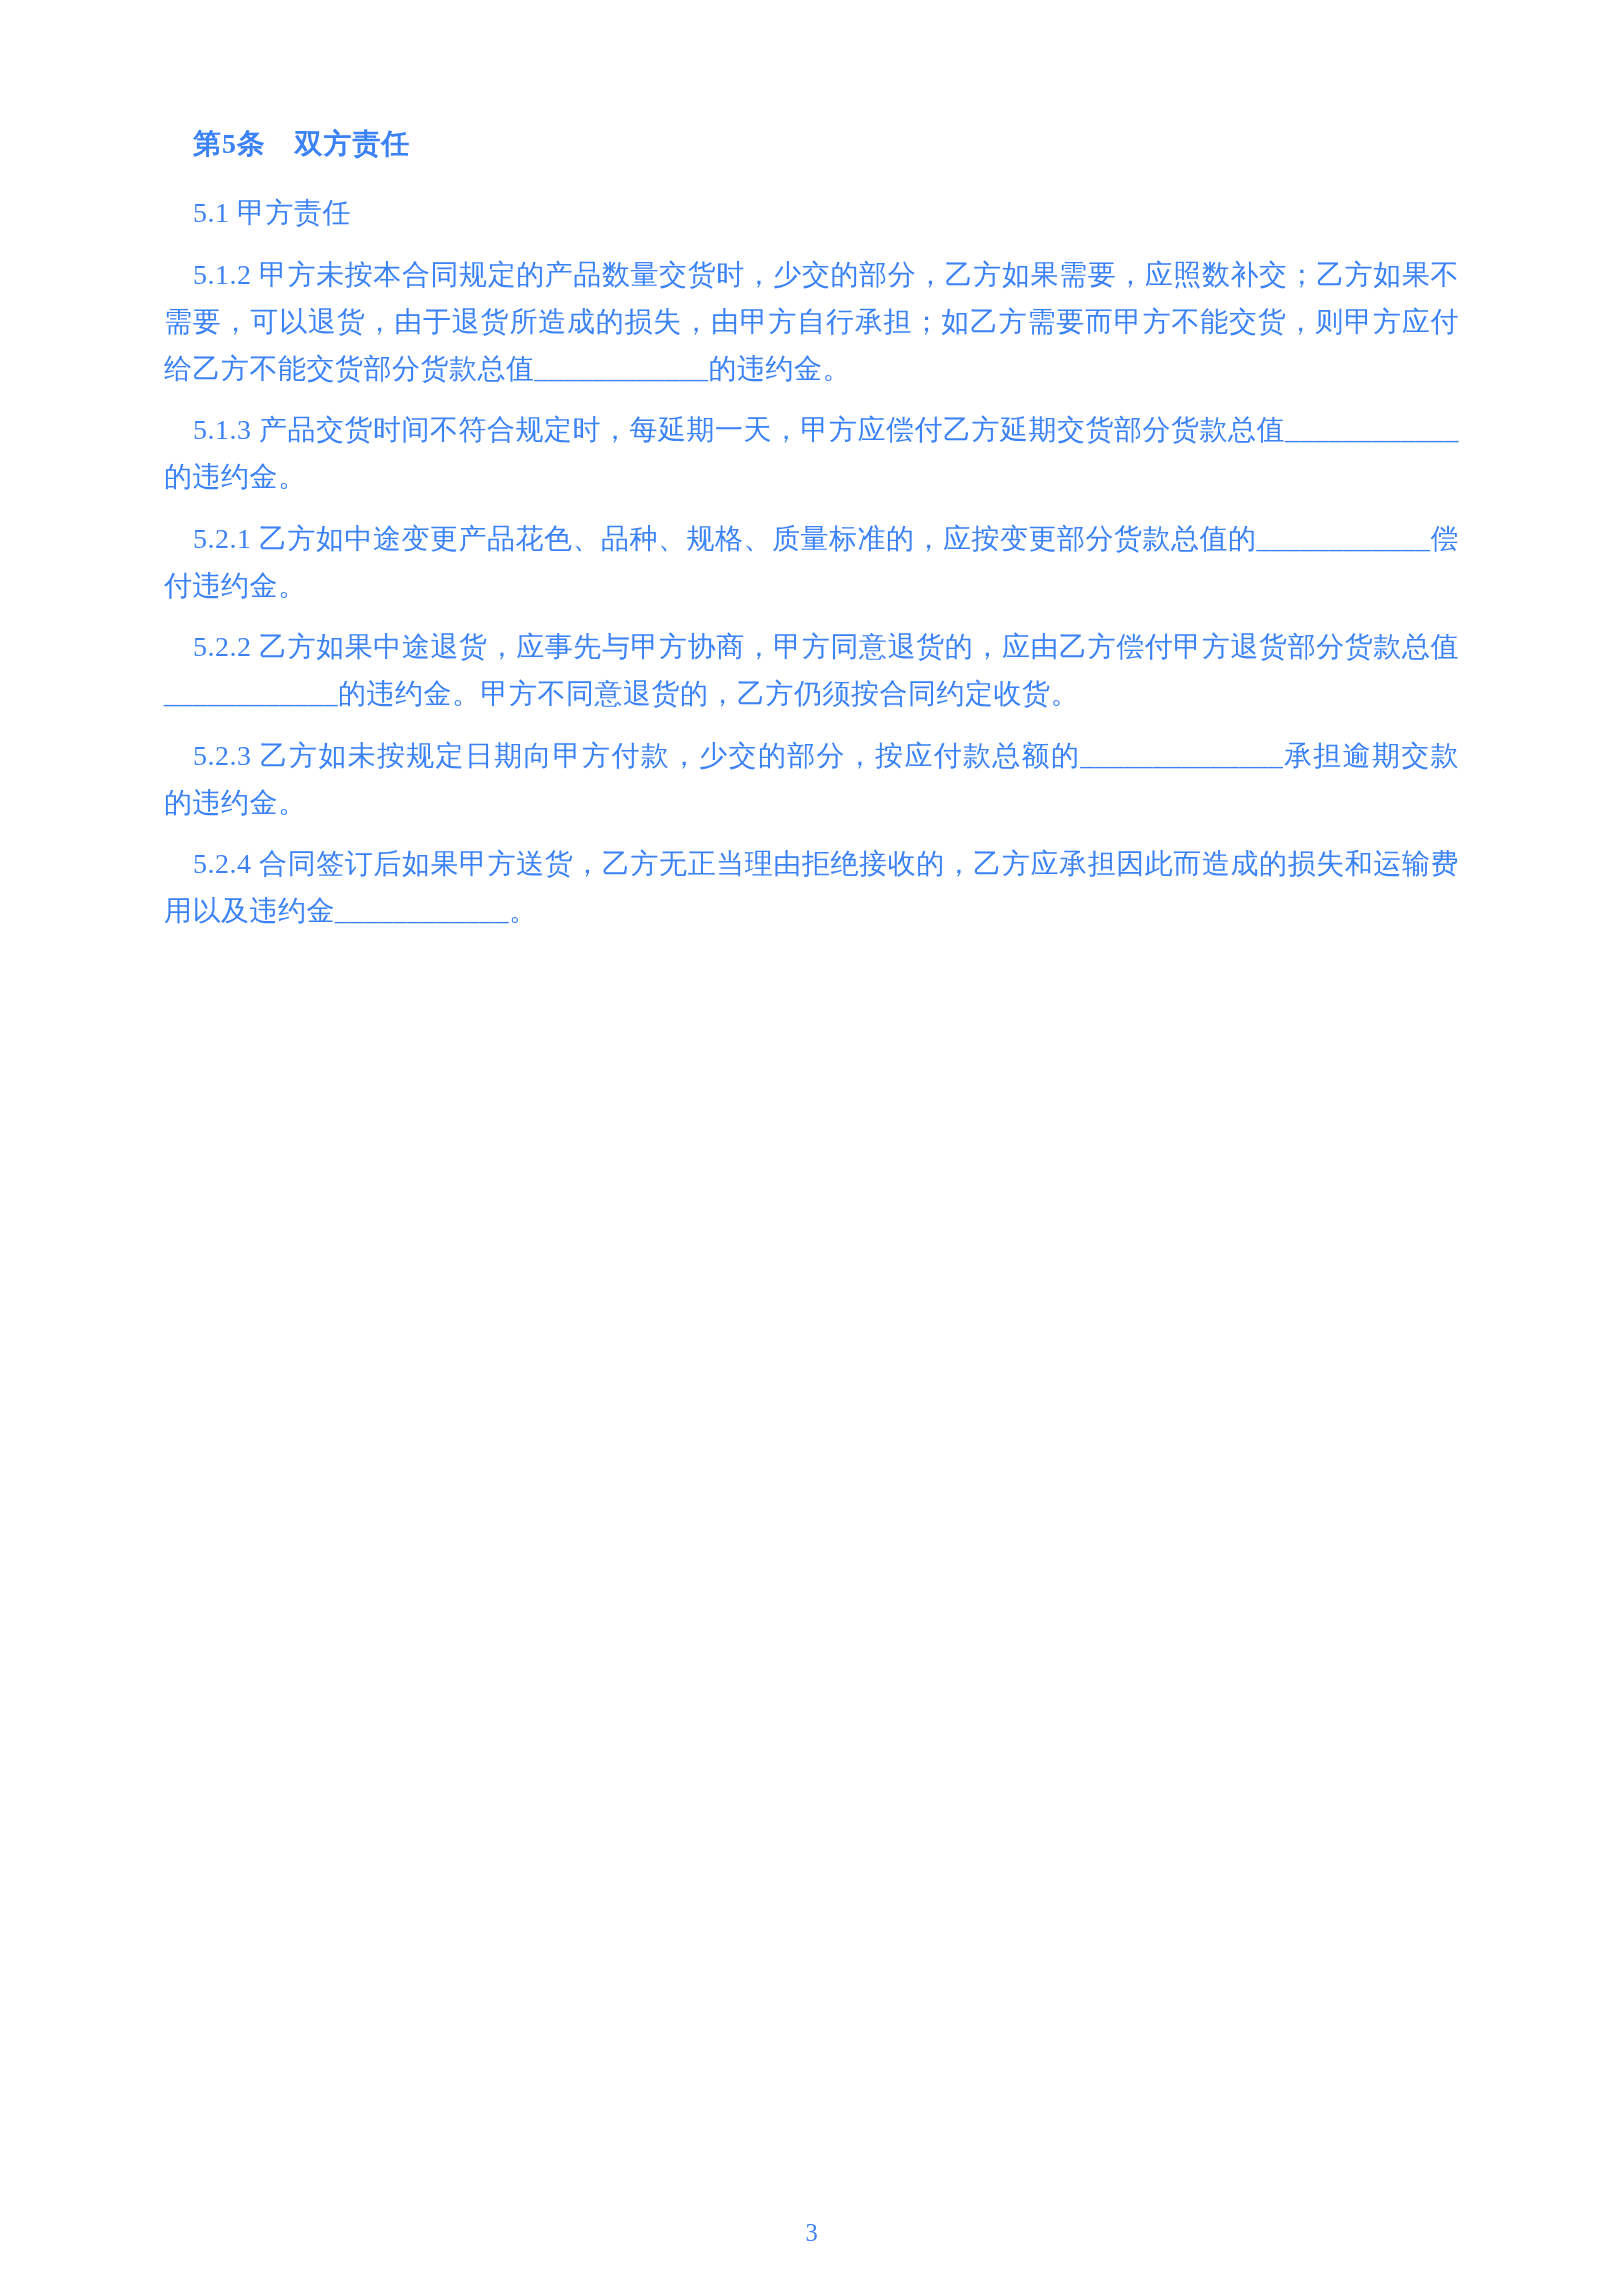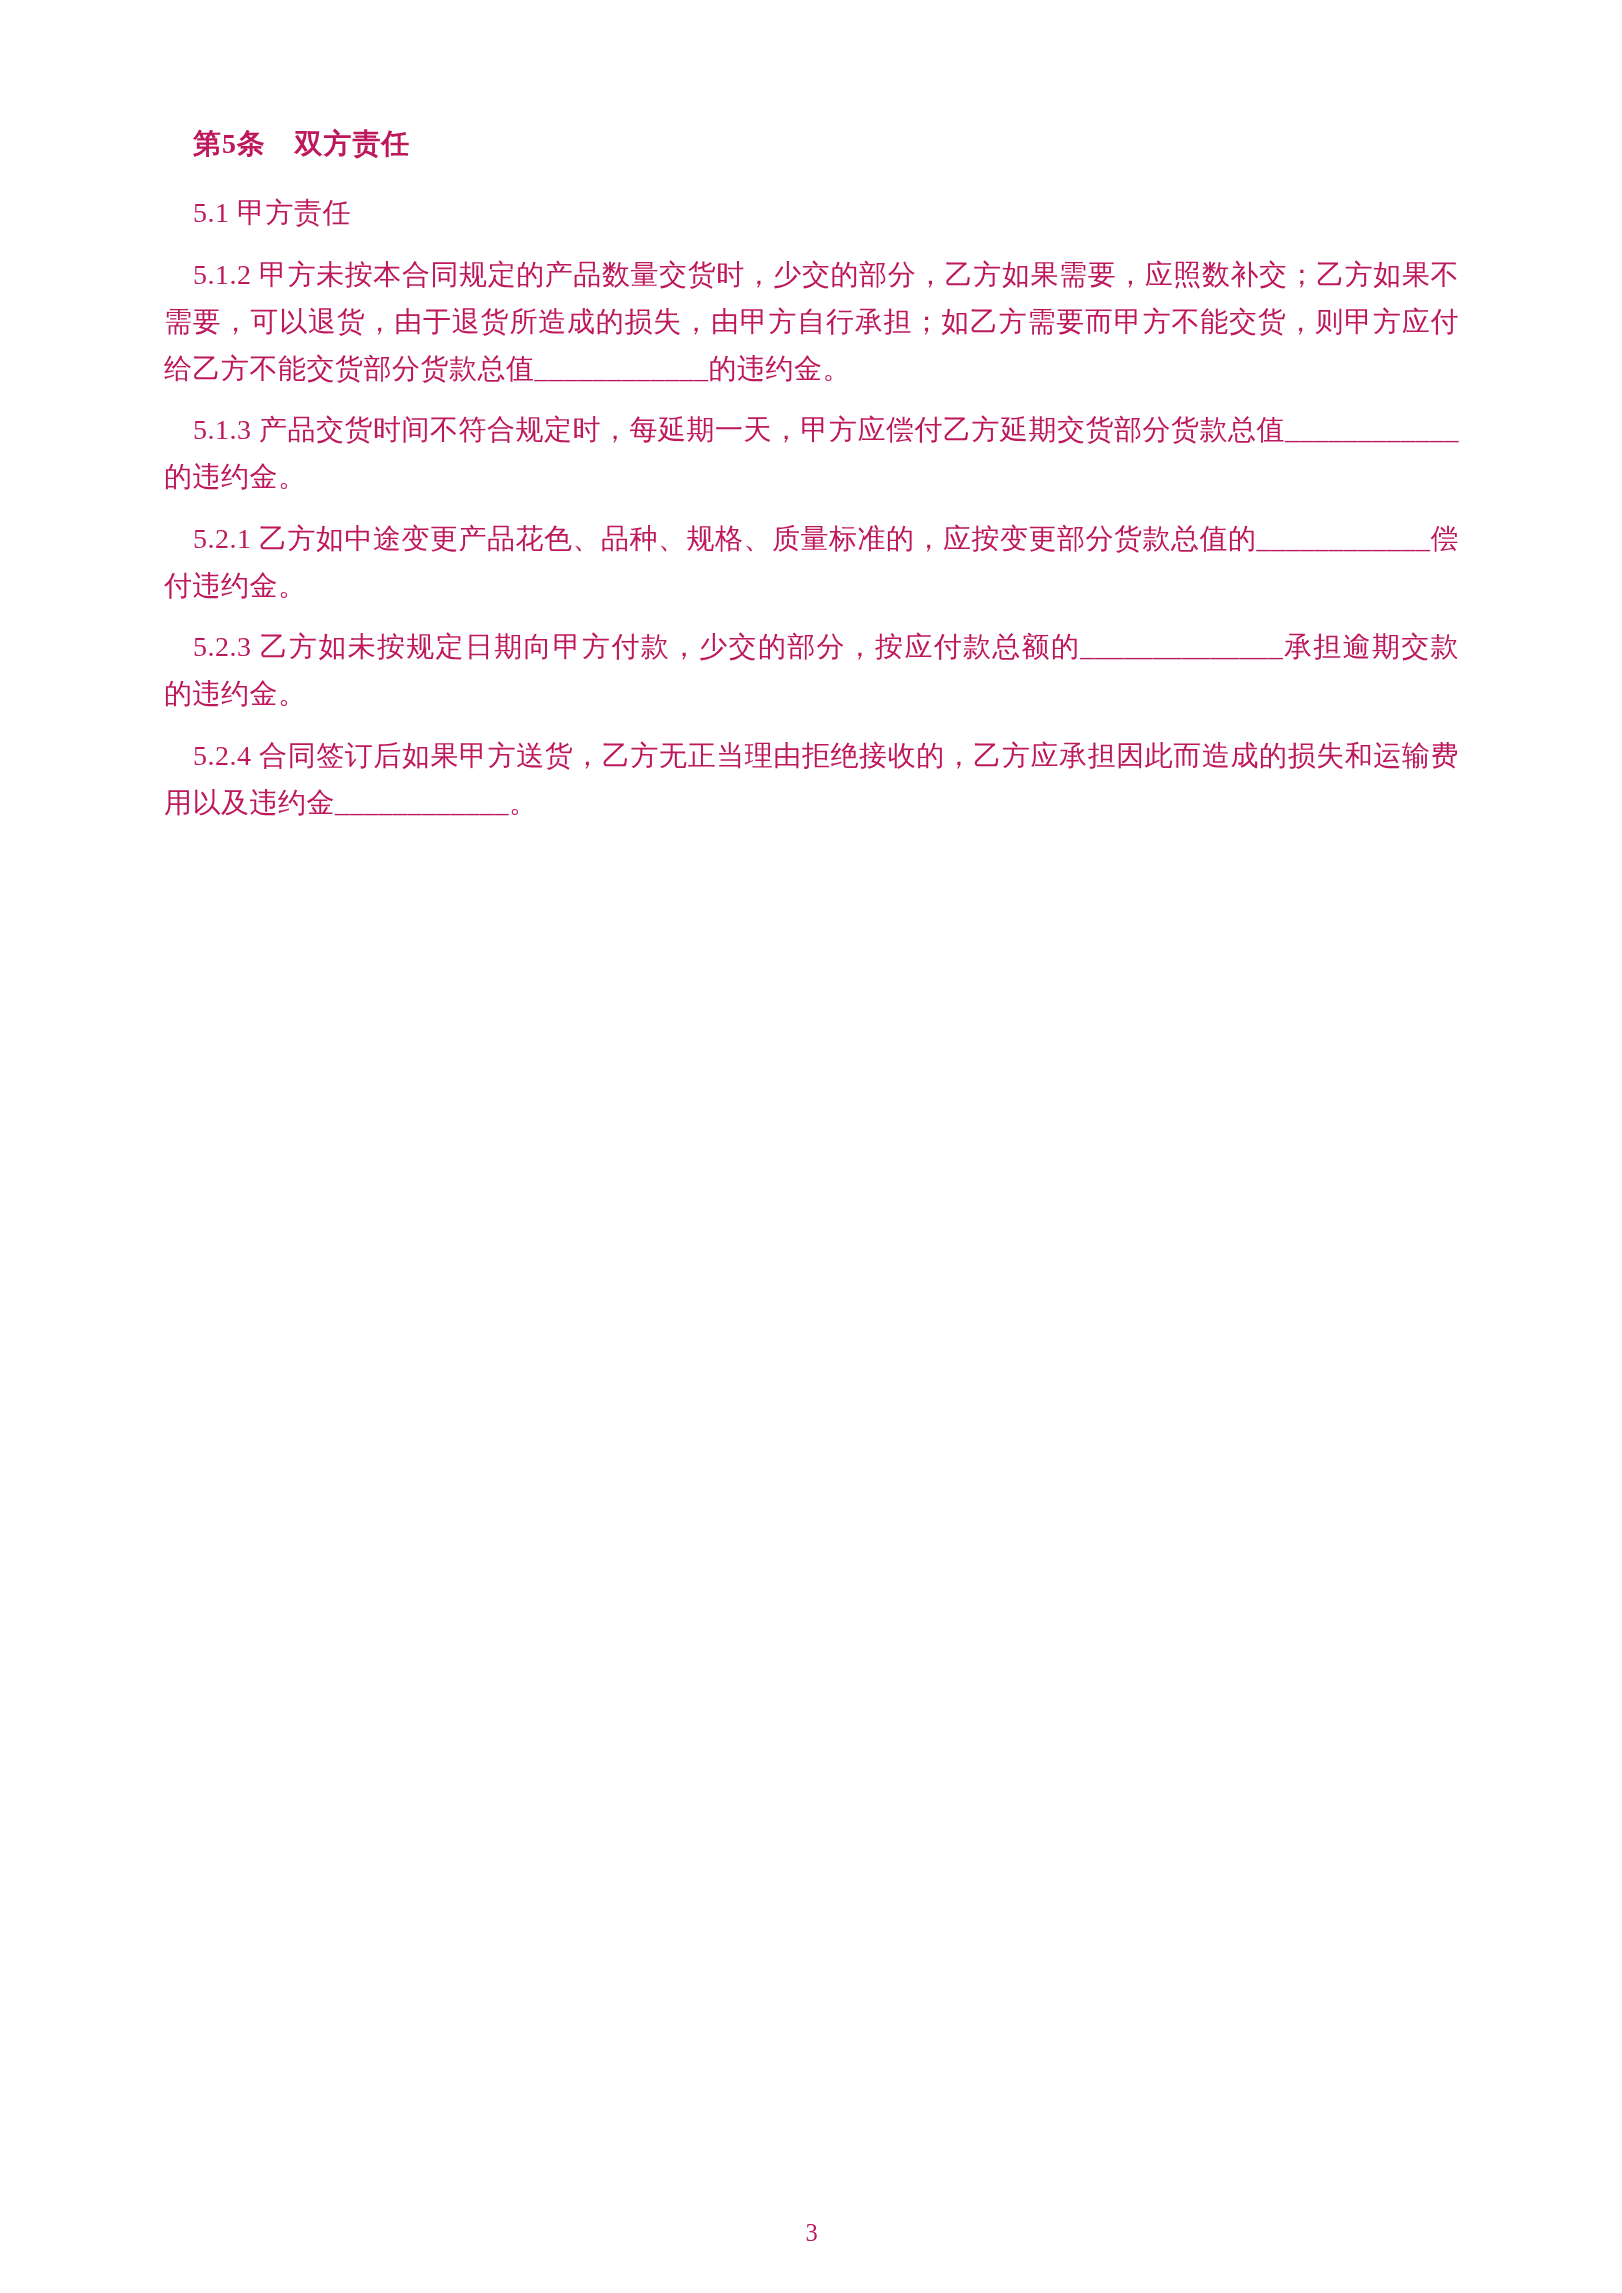--- a/index.html
+++ b/index.html
@@ -6,21 +6,21 @@
     margin: 0;
     padding: 0;
     background: #ffffff;
   }
   .page {
     position: relative;
     width: 1623px;
     height: 2294px;
     box-sizing: border-box;
     background: #ffffff;
-    color: #be185d;
+    color: #3b82f6;
     padding: 120px 164px 87px 164px;
     font-family: "Liberation Serif", "DejaVu Serif", serif;
     overflow: hidden;
   }
   .heading {
     font-size: 28px;
     font-weight: bold;
     line-height: 47px;
     margin: 0 0 22px 0;
     text-indent: 29px;
@@ -48,18 +48,19 @@
 </head>
 <body>
 
 <div class="page">
   <h1 class="heading">第5条　双方责任</h1>
 
   <p class="para">5.1 甲方责任</p>
   <p class="para">5.1.2 甲方未按本合同规定的产品数量交货时，少交的部分，乙方如果需要，应照数补交；乙方如果不需要，可以退货，由于退货所造成的损失，由甲方自行承担；如乙方需要而甲方不能交货，则甲方应付给乙方不能交货部分货款总值____________的违约金。</p>
   <p class="para">5.1.3 产品交货时间不符合规定时，每延期一天，甲方应偿付乙方延期交货部分货款总值____________的违约金。</p>
   <p class="para">5.2.1 乙方如中途变更产品花色、品种、规格、质量标准的，应按变更部分货款总值的____________偿付违约金。</p>
+  <p class="para">5.2.2 乙方如果中途退货，应事先与甲方协商，甲方同意退货的，应由乙方偿付甲方退货部分货款总值____________的违约金。甲方不同意退货的，乙方仍须按合同约定收货。</p>
   <p class="para">5.2.3 乙方如未按规定日期向甲方付款，少交的部分，按应付款总额的______________承担逾期交款的违约金。</p>
   <p class="para">5.2.4 合同签订后如果甲方送货，乙方无正当理由拒绝接收的，乙方应承担因此而造成的损失和运输费用以及违约金____________。</p>
 
   <div class="page-number">3</div>
 </div>
 
 
 </body></html>

